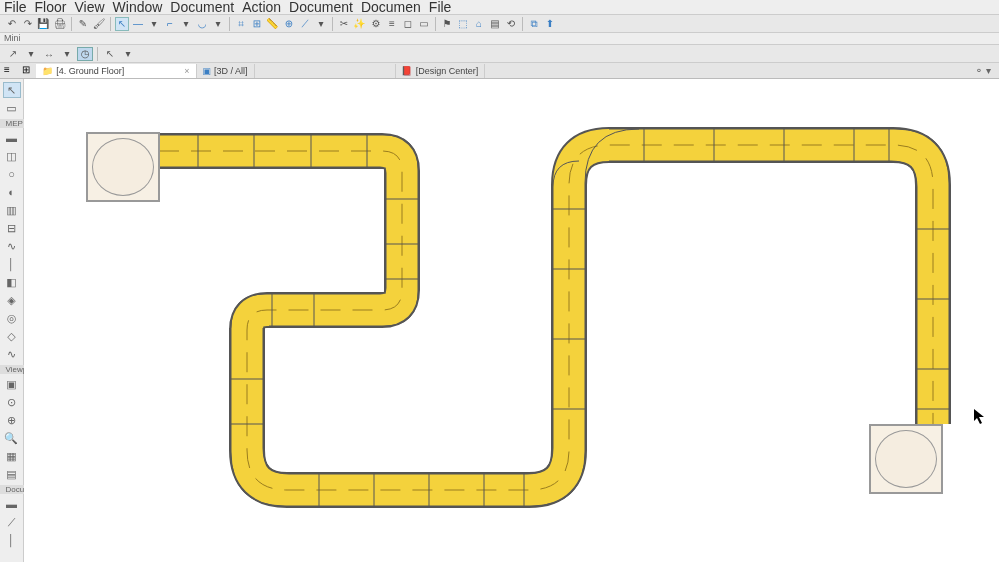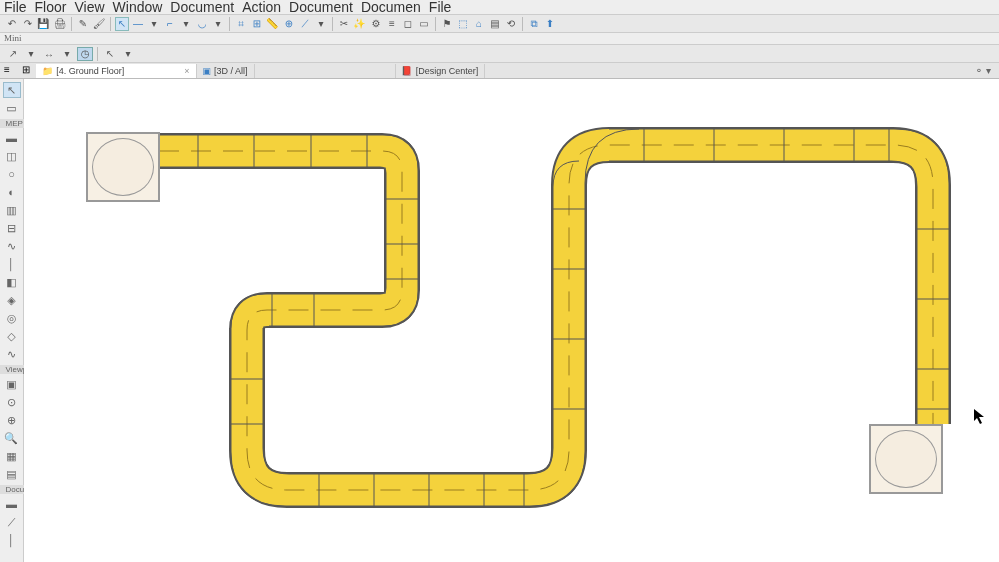--- a/index.html
+++ b/index.html
@@ -7,21 +7,21 @@
   
   .menubar { height: 15px; background: #eee; display: flex; align-items: center; padding-left: 4px; border-bottom: 1px solid #ccc; }
   .menubar span { margin-right: 8px; font-size: 14px; color: #333; cursor: default; }
   
   .toolbar1 { height: 18px; background: #e8e8e8; display: flex; align-items: center; padding-left: 4px; border-bottom: 1px solid #ccc; }
   .toolbar1 .sep { width: 1px; height: 14px; background: #bbb; margin: 0 3px; }
   .toolbar1 .tb { width: 14px; height: 14px; margin: 0 1px; display: flex; align-items: center; justify-content: center; font-size: 10px; color: #555; cursor: pointer; }
   .toolbar1 .tb.blue { color: #3b7fc4; }
   .toolbar1 .tb.active { background: #d0e4f5; border: 1px solid #8bb; }
   
-  .panelname { height: 12px; background: #eee; font-size: 9px; padding-left: 4px; color: #666; border-bottom: 1px solid #ccc; font-family: Liberation Serif, serif; }
+  .panelname { height: 12px; background: #eee; font-size: 9px; padding-left: 4px; color: #666; border-bottom: 1px solid #ccc; }
   
   .toolbar2 { height: 18px; background: #e8e8e8; display: flex; align-items: center; padding-left: 4px; border-bottom: 1px solid #ccc; }
   .toolbar2 .tb { width: 16px; height: 14px; margin: 0 1px; display: flex; align-items: center; justify-content: center; font-size: 10px; color: #555; }
   .toolbar2 .tb.active { background: #bfd8ee; border: 1px solid #7aa; }
   .toolbar2 .sep { width: 1px; height: 14px; background: #bbb; margin: 0 3px; }
 
   .tabstrip { height: 16px; background: #e5e5e5; display: flex; align-items: center; border-bottom: 1px solid #bbb; }
   .tabstrip .tbi { width: 14px; height: 14px; margin-left: 4px; }
   .tabstrip .tab { height: 14px; padding: 0 6px; font-size: 9px; display: flex; align-items: center; color: #444; border-right: 1px solid #ccc; }
   .tabstrip .tab.active { background: #fff; }

